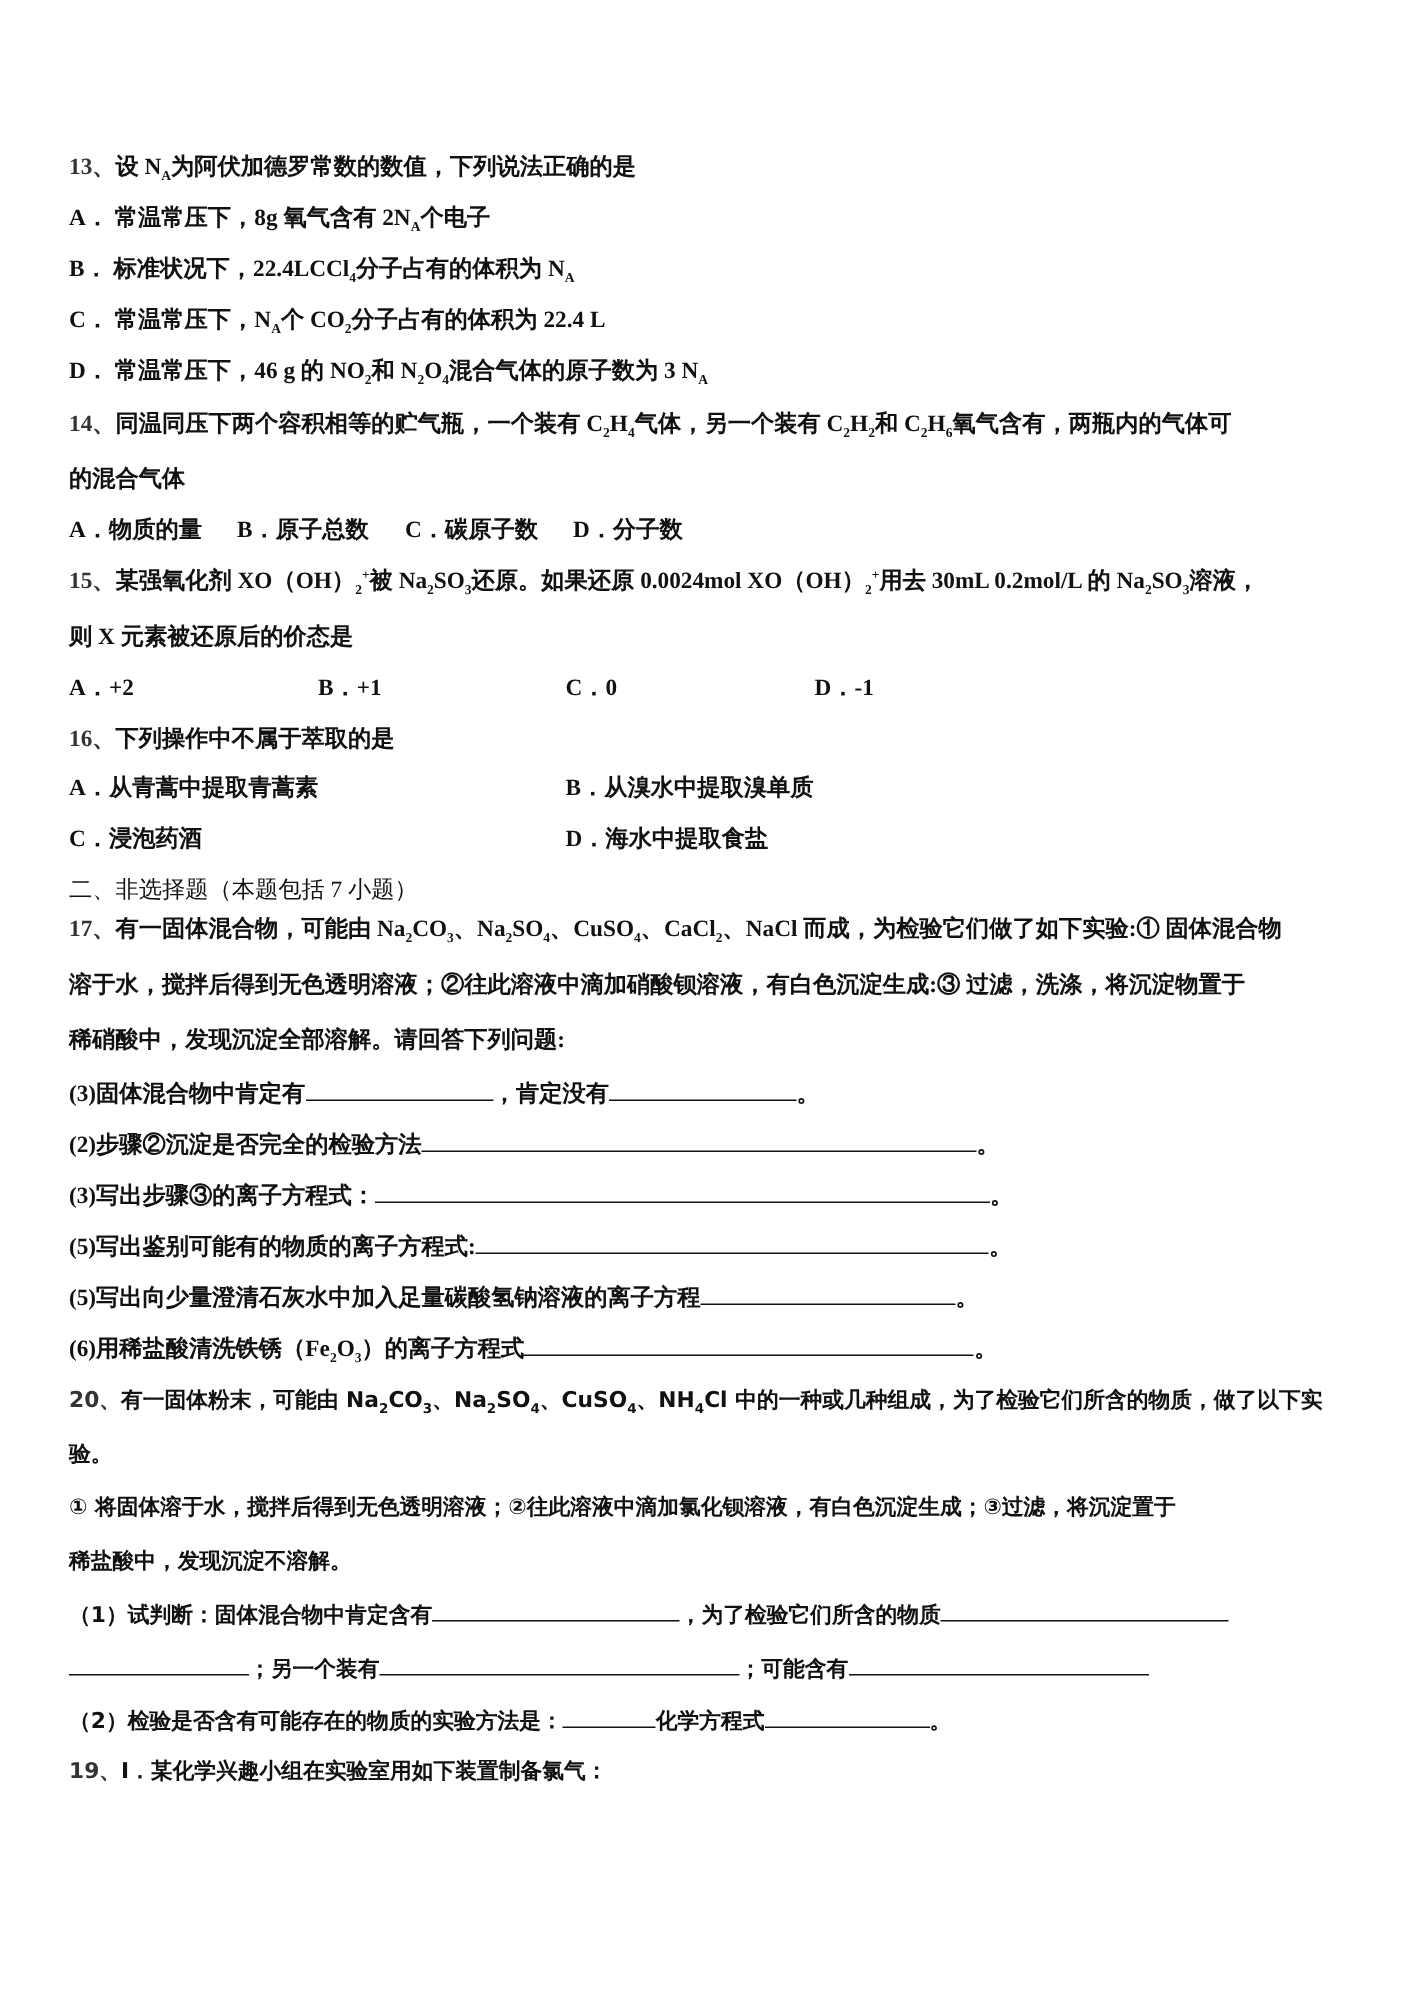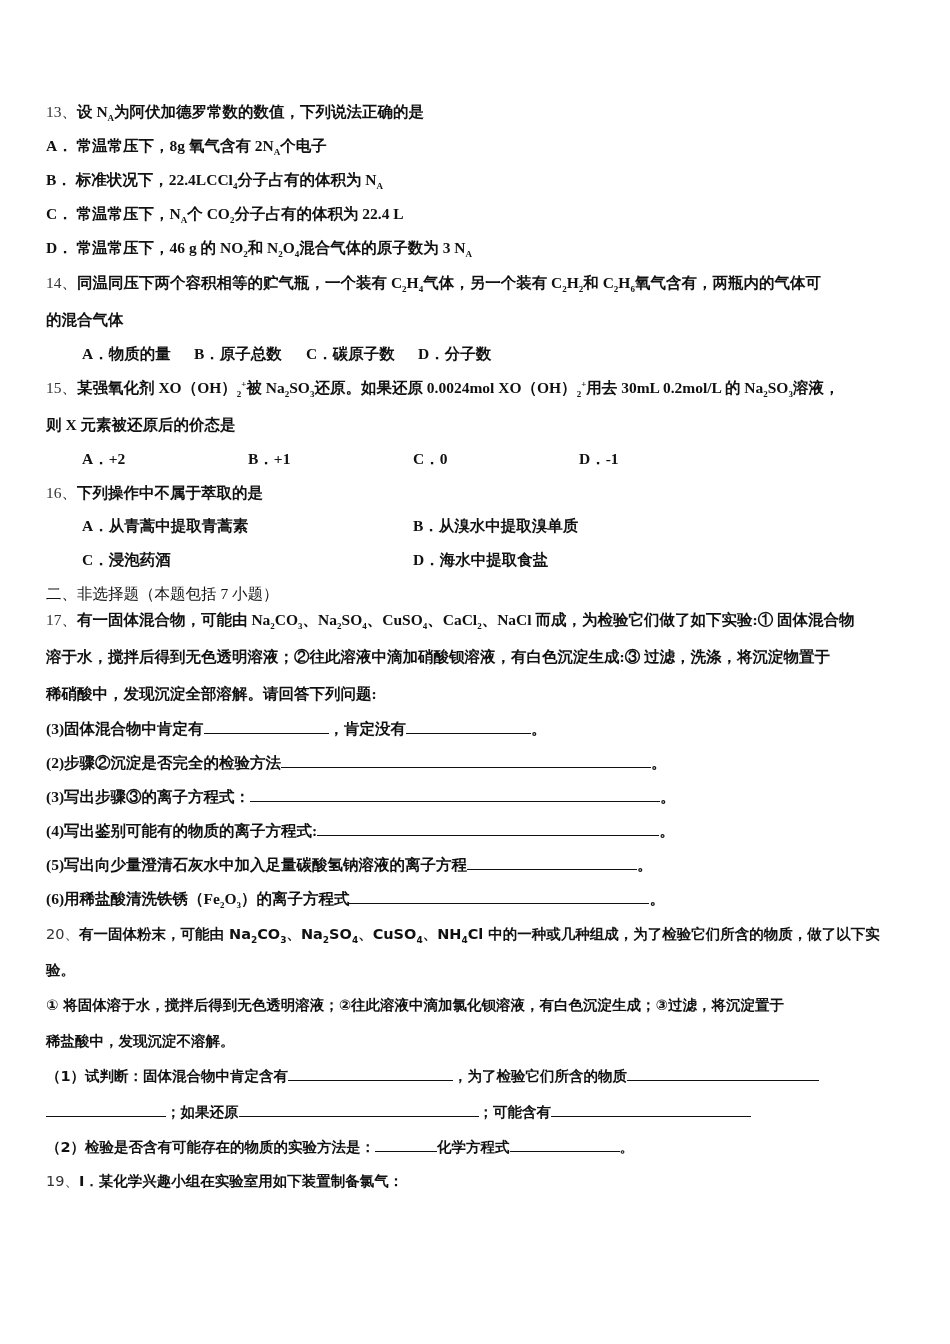--- a/index.html
+++ b/index.html
@@ -1,21 +1,21 @@
 <!DOCTYPE html>
 <html><head>
 <meta charset="utf-8">
 <style>
   html, body { margin: 0; padding: 0; background: #ffffff; }
   body { width: 950px; height: 1344px; position: relative; overflow: hidden;
          font-family: "Liberation Serif", "DejaVu Serif", serif; color: #111; }
   .line { position: absolute; left: 46px; white-space: nowrap; font-size: 15.5px; line-height: 20px; }
   .b { font-weight: bold; }
-  .num { font-weight: normal; color: #333; }
-  .opt { position: absolute; white-space: nowrap; font-weight: bold; font-size: 15.5px; line-height: 20px; margin-left: 36px; }
+  .num { font-weight: bold; color: #333; }
+  .opt { position: absolute; white-space: nowrap; font-weight: bold; font-size: 15.5px; line-height: 20px; }
   sub, sup { font-size: 9px; line-height: 0; }
   .blank { display: inline-block; border-bottom: 1px solid #111; height: 14px; vertical-align: baseline; }
   .sans { font-family: "DejaVu Sans", "Liberation Sans", sans-serif; font-size: 14.5px; }
 </style>
 </head>
 <body>
 
 <div class="line b" style="top:102px">
   <span class="num">13、</span><span>设 N</span><sub>A</sub><span>为阿伏加德罗常数的数值，下列说法正确的是</span>
 </div>
@@ -69,41 +69,41 @@
 <div class="line b" style="top:719px">
   <span>(3)固体混合物中肯定有</span><span class="blank" style="width:125px"></span><span>，肯定没有</span><span class="blank" style="width:125px"></span><span>。</span>
 </div>
 <div class="line b" style="top:753px">
   <span>(2)步骤②沉淀是否完全的检验方法</span><span class="blank" style="width:370px"></span><span>。</span>
 </div>
 <div class="line b" style="top:787px">
   <span>(3)写出步骤③的离子方程式：</span><span class="blank" style="width:410px"></span><span>。</span>
 </div>
 <div class="line b" style="top:821px">
-  <span>(4)写出鉴别可能有的物质的离子方程式:</span><span class="blank" style="width:342px"></span><span>。</span>
+  <span>(5)写出鉴别可能有的物质的离子方程式:</span><span class="blank" style="width:342px"></span><span>。</span>
 </div>
 <div class="line b" style="top:855px">
   <span>(5)写出向少量澄清石灰水中加入足量碳酸氢钠溶液的离子方程</span><span class="blank" style="width:170px"></span><span>。</span>
 </div>
 <div class="line b" style="top:889px">
   <span>(6)用稀盐酸清洗铁锈（Fe</span><sub>2</sub><span>O</span><sub>3</sub><span>）的离子方程式</span><span class="blank" style="width:300px"></span><span>。</span>
 </div>
 
 <div class="line b sans" style="top:924px">
   <span class="num">20、</span><span>有一固体粉末，可能由 Na</span><sub>2</sub><span>CO</span><sub>3</sub><span>、Na</span><sub>2</sub><span>SO</span><sub>4</sub><span>、CuSO</span><sub>4</sub><span>、NH</span><sub>4</sub><span>Cl 中的一种或几种组成，为了检验它们所含的物质，做了以下实</span>
 </div>
 <div class="line b sans" style="top:960px">验。</div>
 <div class="line b sans" style="top:995px">① 将固体溶于水，搅拌后得到无色透明溶液；②往此溶液中滴加氯化钡溶液，有白色沉淀生成；③过滤，将沉淀置于</div>
 <div class="line b sans" style="top:1031px">稀盐酸中，发现沉淀不溶解。</div>
 
 <div class="line b sans" style="top:1066px">
   <span>（1）试判断：固体混合物中肯定含有</span><span class="blank" style="width:165px"></span><span>，为了检验它们所含的物质</span><span class="blank" style="width:192px"></span>
 </div>
 <div class="line b sans" style="top:1102px">
-  <span class="blank" style="width:120px"></span><span>；如果还原</span><span class="blank" style="width:240px"></span><span>；可能含有</span><span class="blank" style="width:200px"></span>
+  <span class="blank" style="width:120px"></span><span>；另一个装有</span><span class="blank" style="width:240px"></span><span>；可能含有</span><span class="blank" style="width:200px"></span>
 </div>
 <div class="line b sans" style="top:1137px">
   <span>（2）检验是否含有可能存在的物质的实验方法是：</span><span class="blank" style="width:62px"></span><span>化学方程式</span><span class="blank" style="width:110px"></span><span>。</span>
 </div>
 
 <div class="line b sans" style="top:1171px">
   <span class="num">19、</span><span>Ⅰ．某化学兴趣小组在实验室用如下装置制备氯气：</span>
 </div>
 
 </body></html>

